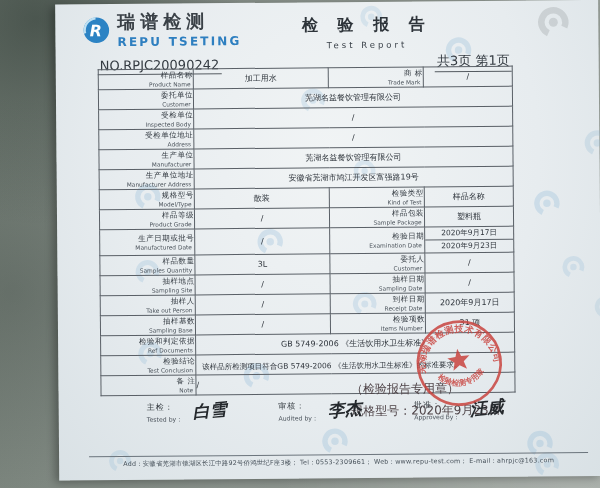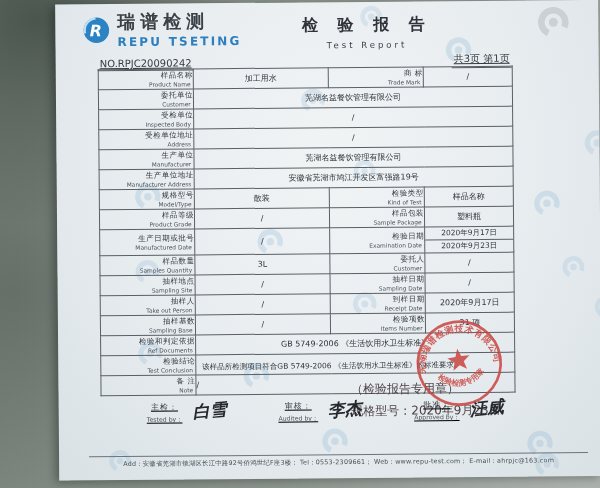--- a/index.html
+++ b/index.html
@@ -16,39 +16,39 @@
     box-shadow:-4px 2px 8px rgba(0,0,0,.3);}
   .wm{position:absolute;z-index:0;pointer-events:none;}
   .brand{position:absolute;left:26px;top:6px;display:flex;align-items:center;gap:6px;z-index:2;}
   .brand-cn{font-size:18px;font-weight:bold;color:#3a4147;letter-spacing:5px;}
   .brand-en{font-size:12px;font-weight:bold;color:#2e7fc0;letter-spacing:2.2px;margin-top:1px;}
   .title{position:absolute;left:140px;right:60px;top:13px;text-align:center;z-index:2;}
   .title-cn{font-size:16px;font-weight:bold;color:#2e343a;letter-spacing:7px;}
   .title-en{font-size:8.5px;color:#3b424a;letter-spacing:3px;margin-top:4px;}
   .meta{position:absolute;left:42px;top:51px;width:414px;display:flex;
     justify-content:space-between;align-items:flex-end;z-index:2;}
-  .meta span{font-size:10px;color:#343b42;border-bottom:1px solid #555b61;padding:0 2px 1px 2px;text-decoration:underline;}
+  .meta span{font-size:13px;color:#343b42;border-bottom:1px solid #555b61;padding:0 2px 1px 2px;}
   .tbl{position:absolute;left:42px;top:65px;width:414px;border-collapse:collapse;
     table-layout:fixed;z-index:2;}
   .tbl td{border:1px solid #5a6067;padding:0;height:19px;vertical-align:middle;}
   .lab{text-align:right;}
   .lab .cn{font-size:7.5px;color:#333a41;letter-spacing:.5px;line-height:1.25;}
   .lab .en{font-size:6.2px;color:#4b535b;line-height:1.15;transform:scale(.95);}
   .val{text-align:center;font-size:8px;color:#2f353c;}
   .dates div{height:12px;line-height:12px;font-size:7.5px;}
   .dates .d2{border-top:1px solid #5a6067;}
   .concl{height:49px;vertical-align:top;text-align:left;position:relative;}
   .concl .ctext{display:block;padding:4px 6px 0 6px;font-size:7.5px;color:#30363d;line-height:1.5;}
   .stampnote{position:absolute;right:14px;top:25px;text-align:left;
     font-size:12px;color:#4e4347;line-height:1.8;white-space:nowrap;}
   .noteval{text-align:left;padding-left:6px;font-size:8px;color:#2f353c;height:16px;}
   .h14{height:17px;}
   .sig{position:absolute;left:42px;top:398px;width:430px;display:flex;z-index:2;}
   .sg{display:flex;align-items:flex-start;}
-  .sl{text-align:center;text-decoration:underline;}
+  .sl{text-align:left;}
   .sl .cn{font-size:8px;color:#3a4046;letter-spacing:1px;}
   .sl .en{font-size:6.2px;color:#4b535b;margin-top:3px;}
   .hand{font-size:17px;font-weight:700;font-style:italic;color:#24282c;
     font-family:"DejaVu Serif","Liberation Serif",serif;
     transform:rotate(-5deg);margin:-2px 0 0 10px;white-space:nowrap;}
   .footer{position:absolute;left:30px;right:14px;top:452px;border-top:1px solid #6b747c;
     padding-top:3px;text-align:center;font-size:6.4px;color:#47515a;
     letter-spacing:.2px;z-index:2;white-space:nowrap;}
   .stamp{position:absolute;left:356px;top:317px;width:90px;height:90px;z-index:5;
     opacity:.85;transform:rotate(-8deg);pointer-events:none;}

